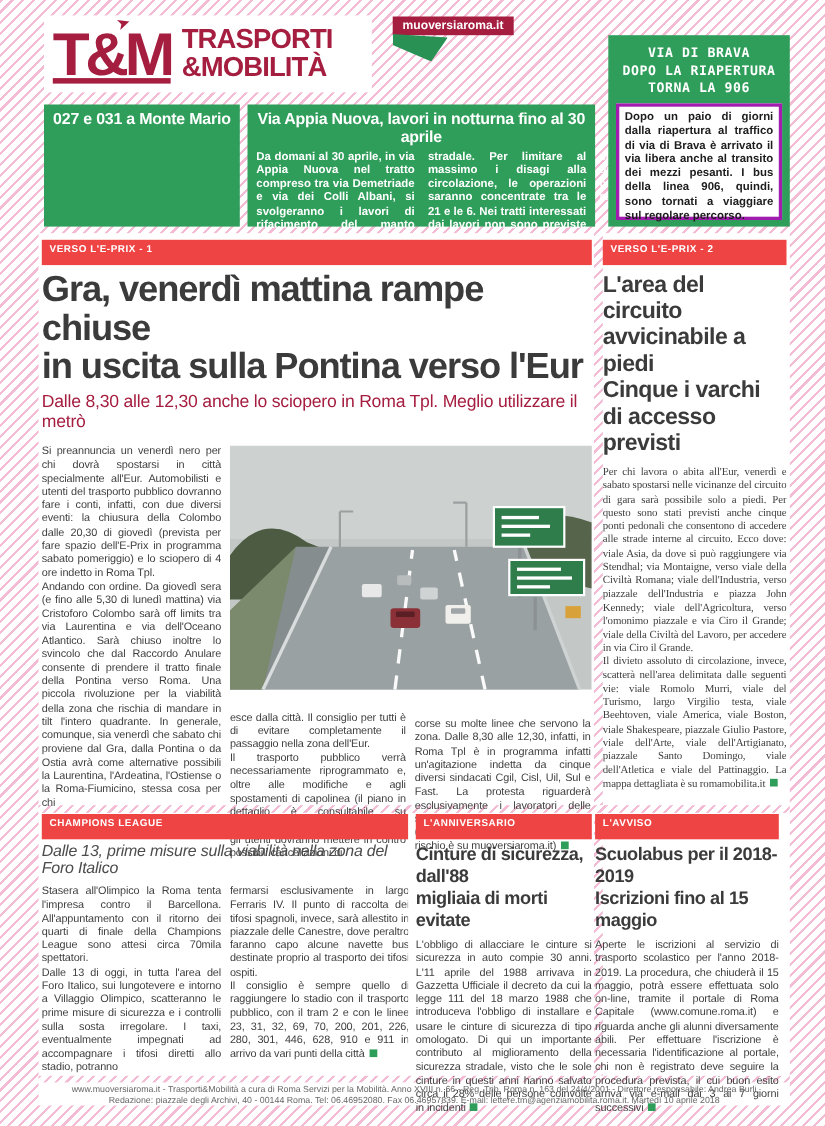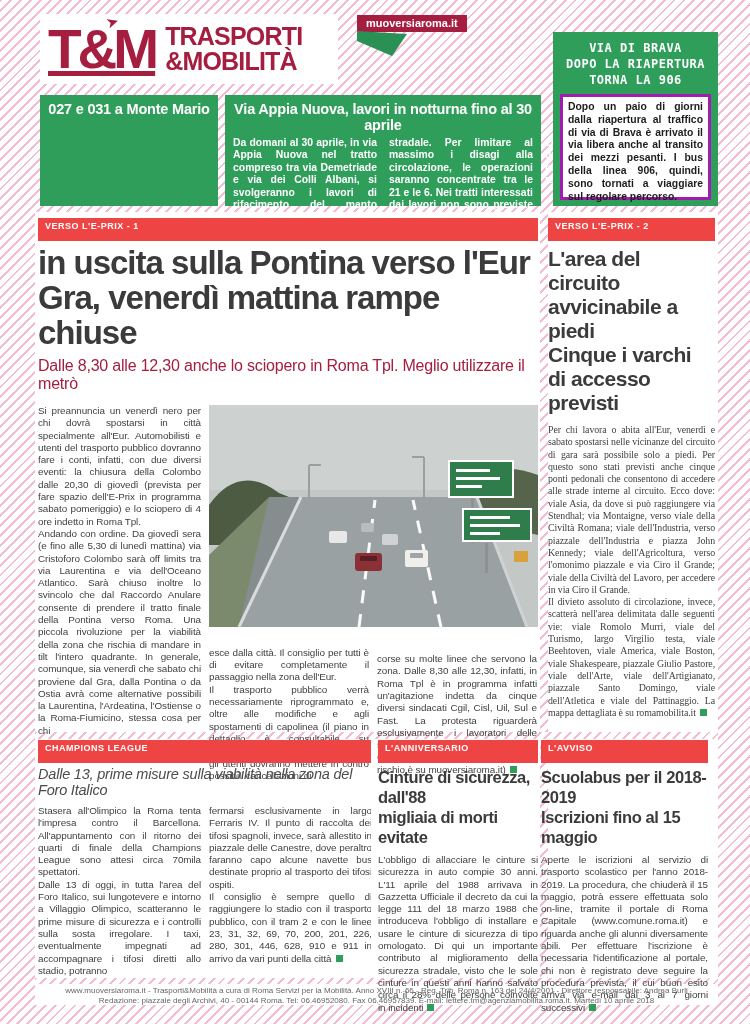--- a/index.html
+++ b/index.html
@@ -111,22 +111,22 @@
   </div>
 
   <div class="content">
     <div class="vstripe"></div>
     <div class="hstripe sep1"></div>
     <div class="hstripe sep2"></div>
 
     <div class="main-article">
       <div class="kicker">VERSO L'E-PRIX - 1</div>
       <div class="headline">
+        <div>Gra, venerdì mattina rampe chiuse</div>
         <div>in uscita sulla Pontina verso l'Eur</div>
-        <div>Gra, venerdì mattina rampe chiuse</div>
       </div>
       <div class="standfirst">Dalle 8,30 alle 12,30 anche lo sciopero in Roma Tpl. Meglio utilizzare il metrò</div>
       <div class="article-body">
         <div class="colx">
           <p class="bodytext">Si preannuncia un venerdì nero per chi dovrà spostarsi in città specialmente all'Eur. Automobilisti e utenti del trasporto pubblico dovranno fare i conti, infatti, con due diversi eventi: la chiusura della Colombo dalle 20,30 di giovedì (prevista per fare spazio dell'E-Prix in programma sabato pomeriggio) e lo sciopero di 4 ore indetto in Roma Tpl.</p>
           <p class="bodytext">Andando con ordine. Da giovedì sera (e fino alle 5,30 di lunedì mattina) via Cristoforo Colombo sarà off limits tra via Laurentina e via dell'Oceano Atlantico. Sarà chiuso inoltre lo svincolo che dal Raccordo Anulare consente di prendere il tratto finale della Pontina verso Roma. Una piccola rivoluzione per la viabilità della zona che rischia di mandare in tilt l'intero quadrante. In generale, comunque, sia venerdì che sabato chi proviene dal Gra, dalla Pontina o da Ostia avrà come alternative possibili la Laurentina, l'Ardeatina, l'Ostiense o la Roma-Fiumicino, stessa cosa per chi</p>
         </div>
         <div class="right-part">
           <svg class="photo" viewBox="0 0 329 222" preserveAspectRatio="none" aria-hidden="true">
             <rect width="329" height="222" fill="#c3c8c6"></rect>

